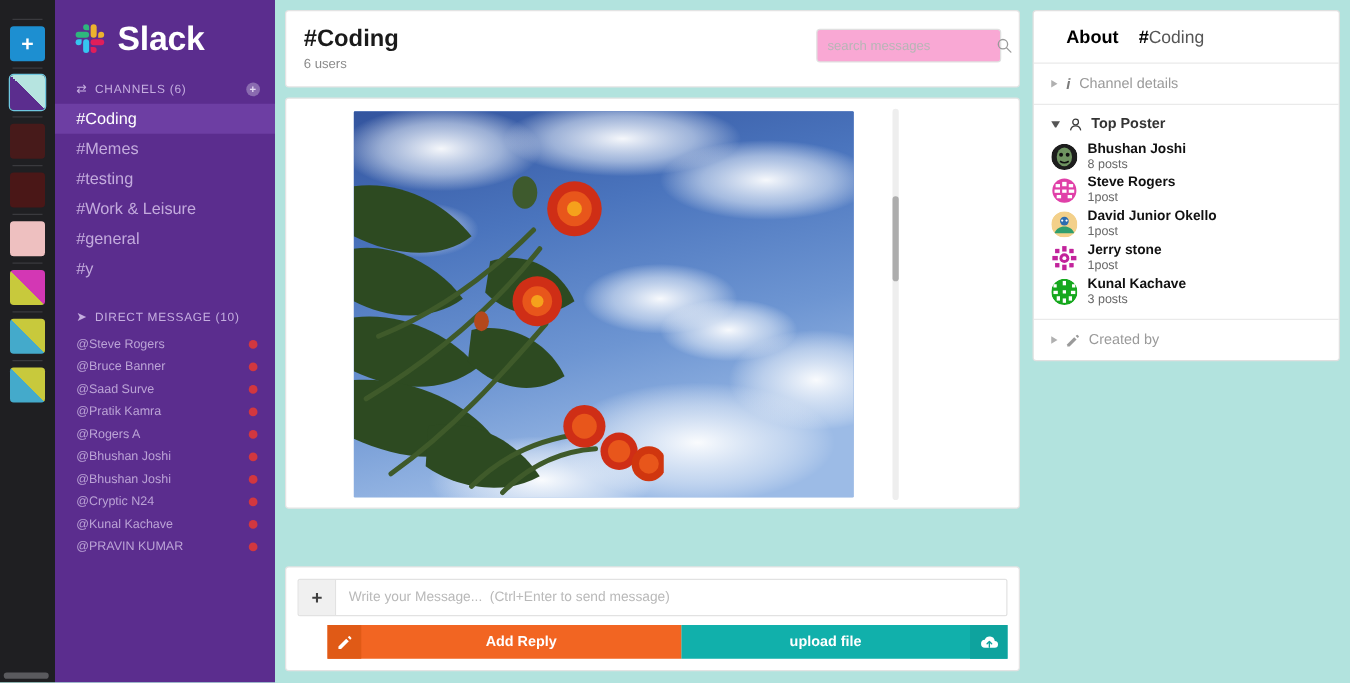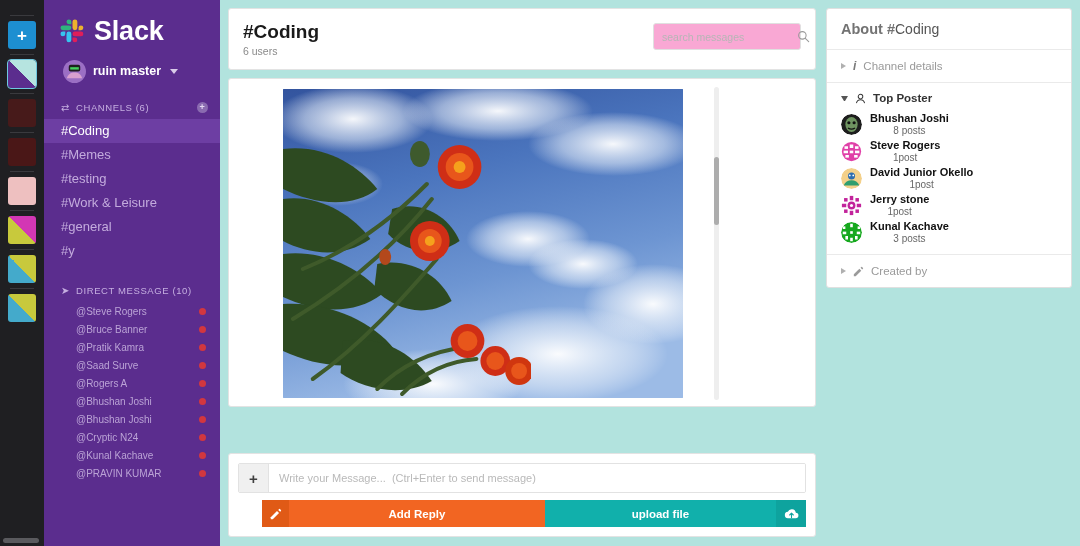--- a/index.html
+++ b/index.html
@@ -125,21 +125,21 @@
     font-size: 13px;
     line-height: 16px;
     height: 24px;
   }
   .chan.active {
     background: #6d3ea3;
     color: #ffffff;
   }
   .dm {
     display: flex; align-items: center;
-    padding: 2px 14px 2px 32px;
+    padding: 2px 14px 2px 17px;
     color: #bba3d6;
     font-size: 10px;
     height: 18px;
   }
   .dm .nm { flex: 1; }
   .dot-red {
     width: 7px; height: 7px;
     border-radius: 50%;
     background: #d2373f;
     flex: 0 0 7px;
@@ -310,21 +310,21 @@
     border: 1px solid #e0e0e0;
     border-radius: 3px;
     overflow: hidden;
   }
   .about-head {
     padding: 12px 14px;
     font-size: 14px;
     border-bottom: 1px solid #eaeaea;
     color: #555;
   }
-  .about-head b { color: #737373; font-size: 14.5px; }
+  .about-head b { color: #000000; font-size: 14.5px; margin-left: 12px; }
   .about-row {
     display: flex; align-items: center;
     gap: 7px;
     padding: 9px 14px;
     border-bottom: 1px solid #eaeaea;
     font-size: 11.5px;
     color: #9a9a9a;
   }
   .about-row.expanded { color: #333; font-weight: bold; border-bottom: none; padding-bottom: 5px;}
   .tri-right {
@@ -361,21 +361,20 @@
   .poster .nm {
     font-size: 11px; font-weight: bold;
     color: #111;
     display: block;
   }
   .poster .ct {
     font-size: 10px;
     color: #676767;
     display: block;
     margin-top: 1px;
-    text-align: center;
   }
   .created {
     display: flex; align-items: center;
     gap: 7px;
     padding: 10px 14px;
     font-size: 11.5px;
     color: #9a9a9a;
   }
 </style>
 </head>
@@ -416,33 +415,20 @@
           <path d="M18.5 15.5a5 5 0 0 1 0 10H6a5 5 0 0 1 0-10h12.5z" fill="#2EB67D"></path>
           <path d="M38.5 20.5a5 5 0 1 1 5 5h-5v-5z" fill="#ECB22E"></path>
           <path d="M36 20.5a5 5 0 0 1-10 0V8a5 5 0 0 1 10 0v12.5z" fill="#ECB22E"></path>
           <path d="M31 40.5a5 5 0 1 1-5 5v-5h5z" fill="#E01E5A"></path>
           <path d="M31 38a5 5 0 0 1 0-10h12.5a5 5 0 0 1 0 10H31z" fill="#E01E5A"></path>
         </g>
       </svg>
       <span class="brand-name">Slack</span>
     </div>
 
-    <div class="user-row">
-      <span class="avatar-sm">
-        <svg viewBox="0 0 24 24" width="23" height="23">
-          <circle cx="12" cy="12" r="12" fill="#9b6fc4"></circle>
-          <circle cx="12" cy="12" r="12" fill="none"></circle>
-          <path d="M4 19c1-4 4-6 8-6s7 2 8 6z" fill="#d8a0cf"></path>
-          <rect x="6" y="5" width="12" height="7" rx="2" fill="#1f1f1f"></rect>
-          <rect x="7.5" y="7.5" width="9" height="2.5" fill="#46d160"></rect>
-        </svg>
-      </span>
-      <span class="user-name">ruin master</span>
-      <span class="caret-down"></span>
-    </div>
 
     <div class="section-head">
       <span class="sec-icon">⇄</span>
       <span class="label">CHANNELS (6)</span>
       <span class="plus-circle">+</span>
     </div>
 
     <div>
       <div class="chan active">#Coding</div>
       <div class="chan">#Memes</div>
@@ -460,25 +446,25 @@
     <div>
       <div class="dm">
         <span class="nm">@Steve Rogers</span>
         <span class="dot-red"></span>
       </div>
       <div class="dm">
         <span class="nm">@Bruce Banner</span>
         <span class="dot-red"></span>
       </div>
       <div class="dm">
+        <span class="nm">@Saad Surve</span>
+        <span class="dot-red"></span>
+      </div>
+      <div class="dm">
         <span class="nm">@Pratik Kamra</span>
-        <span class="dot-red"></span>
-      </div>
-      <div class="dm">
-        <span class="nm">@Saad Surve</span>
         <span class="dot-red"></span>
       </div>
       <div class="dm">
         <span class="nm">@Rogers A</span>
         <span class="dot-red"></span>
       </div>
       <div class="dm">
         <span class="nm">@Bhushan Joshi</span>
         <span class="dot-red"></span>
       </div>

